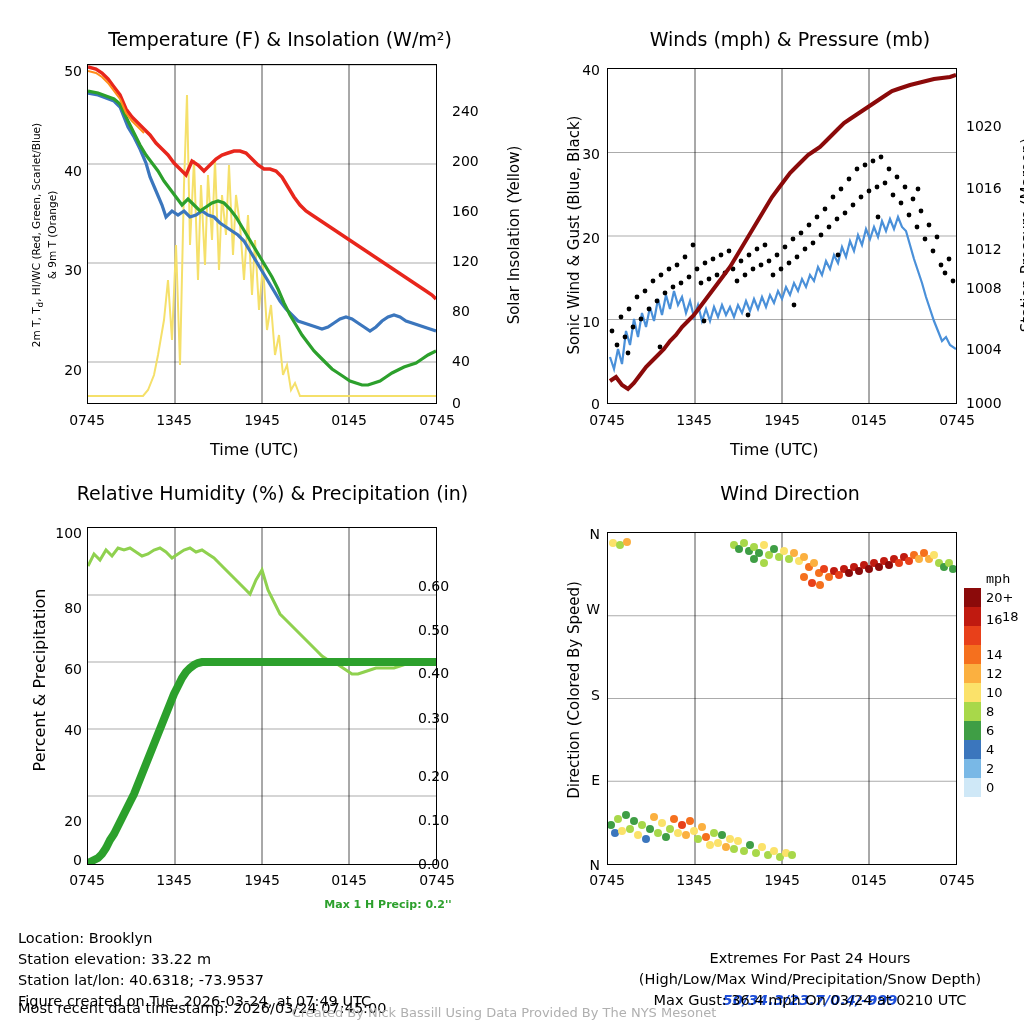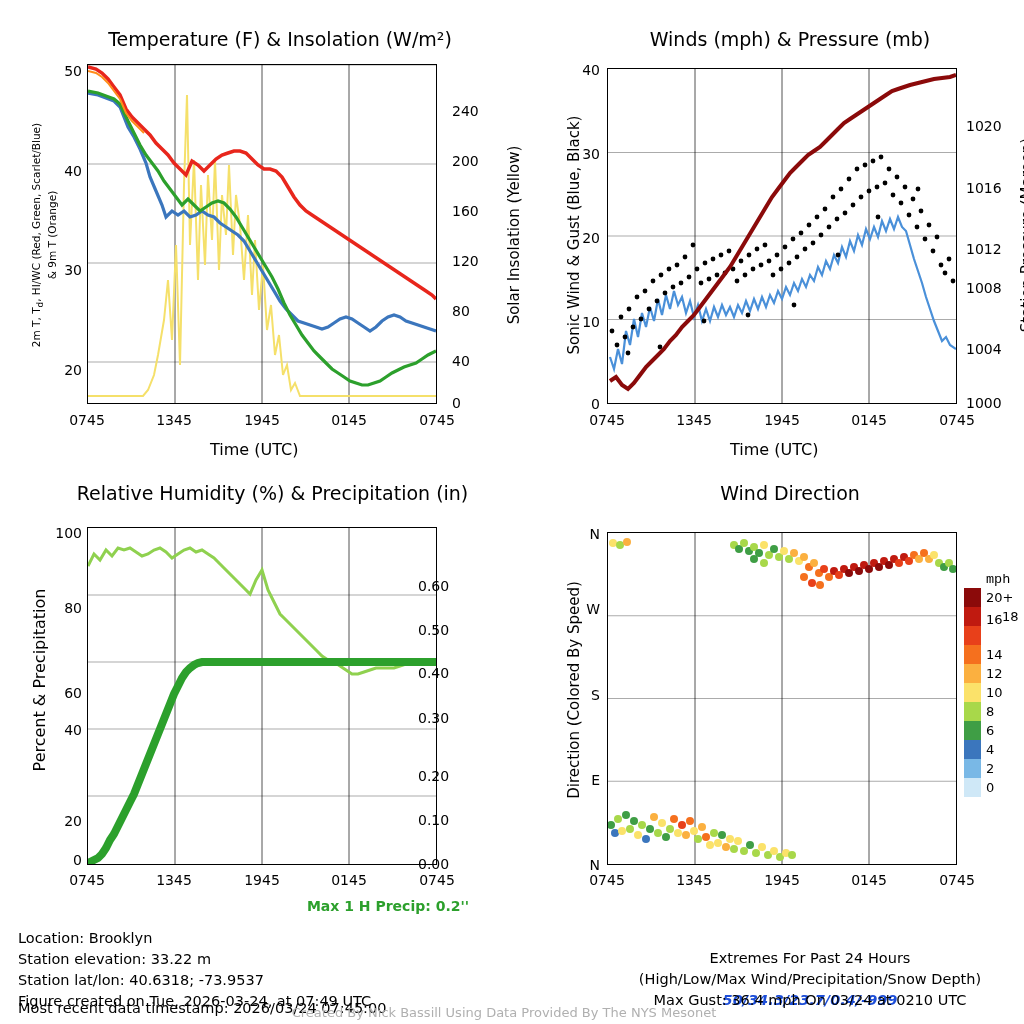--- a/index.html
+++ b/index.html
@@ -65,21 +65,21 @@
   .credit {
     position: absolute;
     width: 1008px;
     text-align: center;
     font-size: 13px;
     color: #b0b0b0;
     left: 0;
   }
   .precip-note {
     position: absolute;
-    font-size: 14px;
+    font-size: 11px;
     font-weight: bold;
     color: #2ca02c;
     white-space: nowrap;
     text-align: center;
   }
   .extreme-vals {
     color: #1d4ed8;
     font-weight: bold;
     font-style: italic;
   }
@@ -304,21 +304,21 @@
   </div>
 </div>
 
 <div class="panel">
   <div class="ptitle" style="left:25px; top:482px; width:495px;">Relative Humidity (%) &amp; Precipitation (in)</div>
 
   <div class="axis-label rot-left" style="left:30px; top:845px; width:330px; text-align:center; font-size:16px;">Percent &amp; Precipitation</div>
 
   <div class="tick tick-r" style="left:40px; top:525px; width:42px;">100</div>
   <div class="tick tick-r" style="left:40px; top:600px; width:42px;">80</div>
-  <div class="tick tick-r" style="left:40px; top:661px; width:42px;margin-top:24px;">60</div>
+  <div class="tick tick-r" style="left:40px; top:661px; width:42px;">60</div>
   <div class="tick tick-r" style="left:40px; top:722px; width:42px;">40</div>
   <div class="tick tick-r" style="left:40px; top:813px; width:42px;">20</div>
   <div class="tick tick-r" style="left:40px; top:852px; width:42px;">0</div>
 
   <div class="tick" style="left:418px; top:578px;">0.60</div>
   <div class="tick" style="left:418px; top:622px;">0.50</div>
   <div class="tick" style="left:418px; top:665px;">0.40</div>
   <div class="tick" style="left:418px; top:710px;">0.30</div>
   <div class="tick" style="left:418px; top:768px;">0.20</div>
   <div class="tick" style="left:418px; top:812px;">0.10</div>

